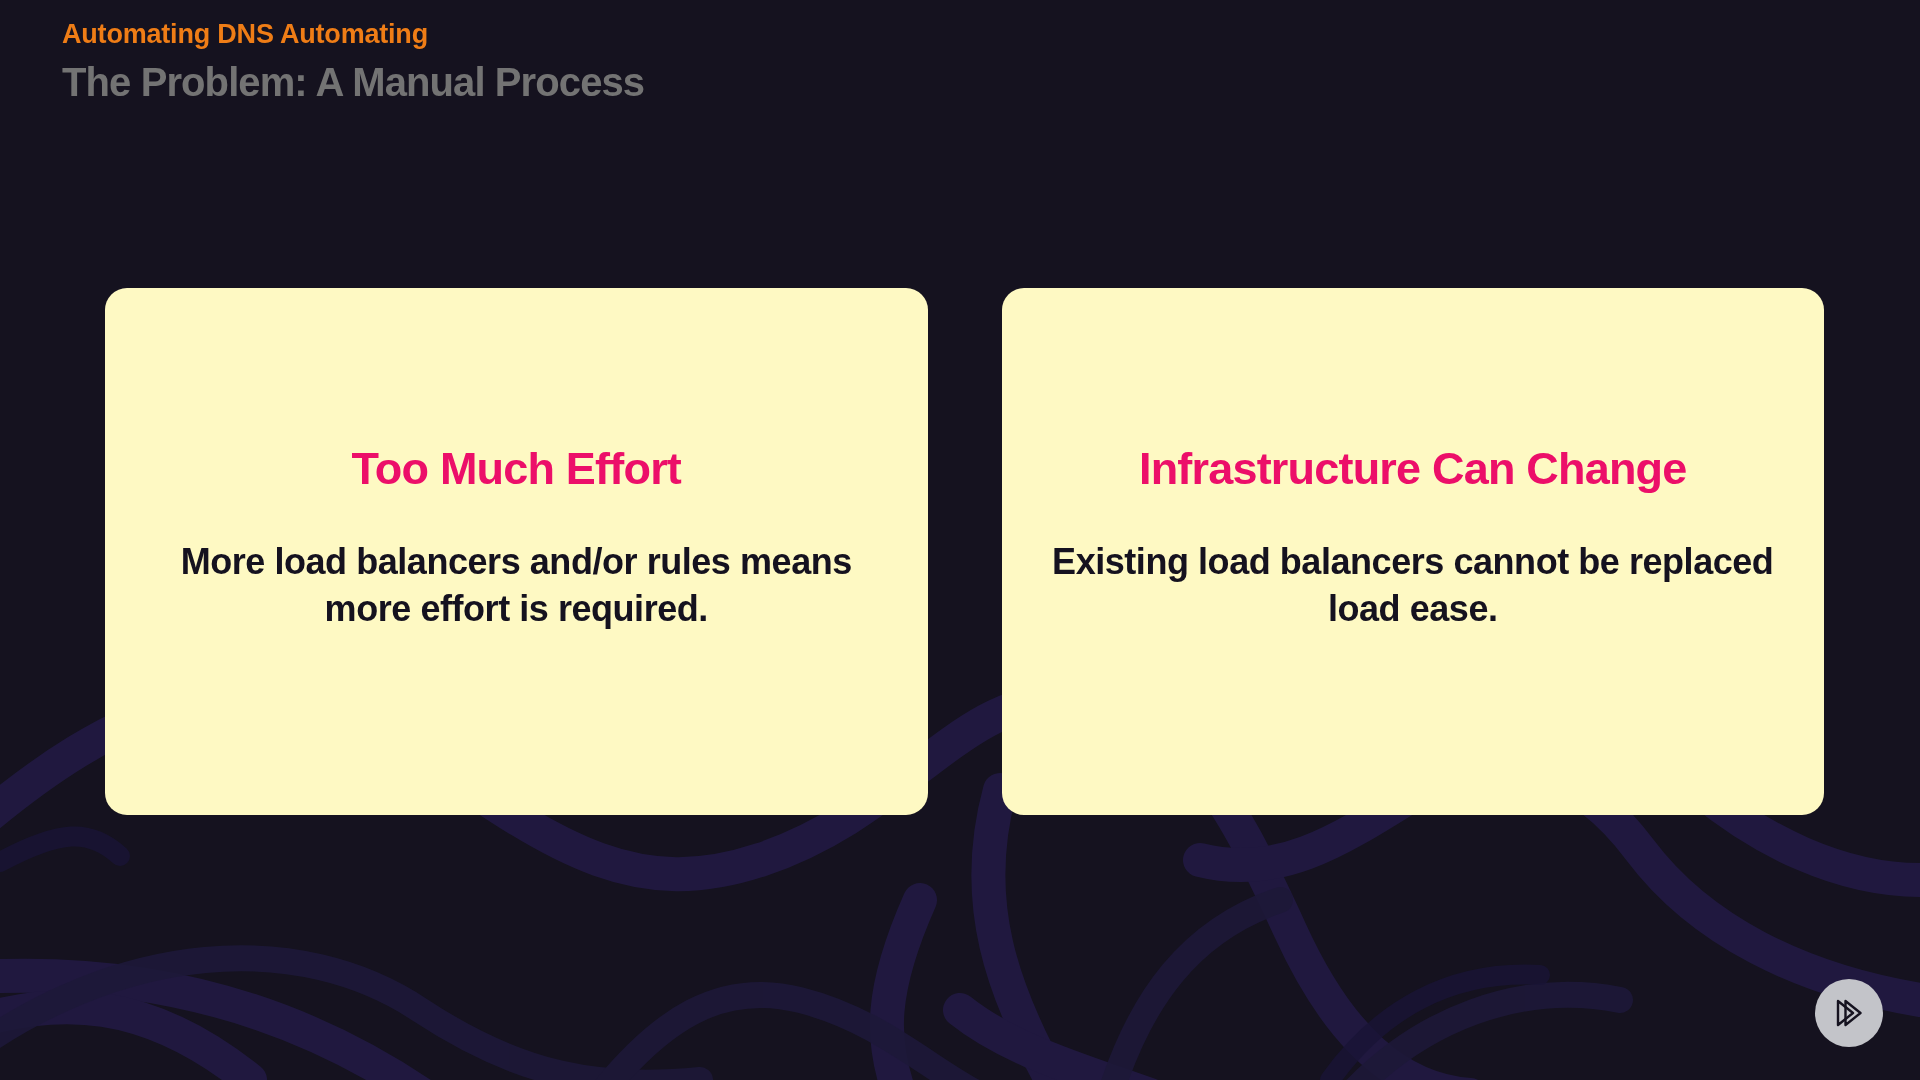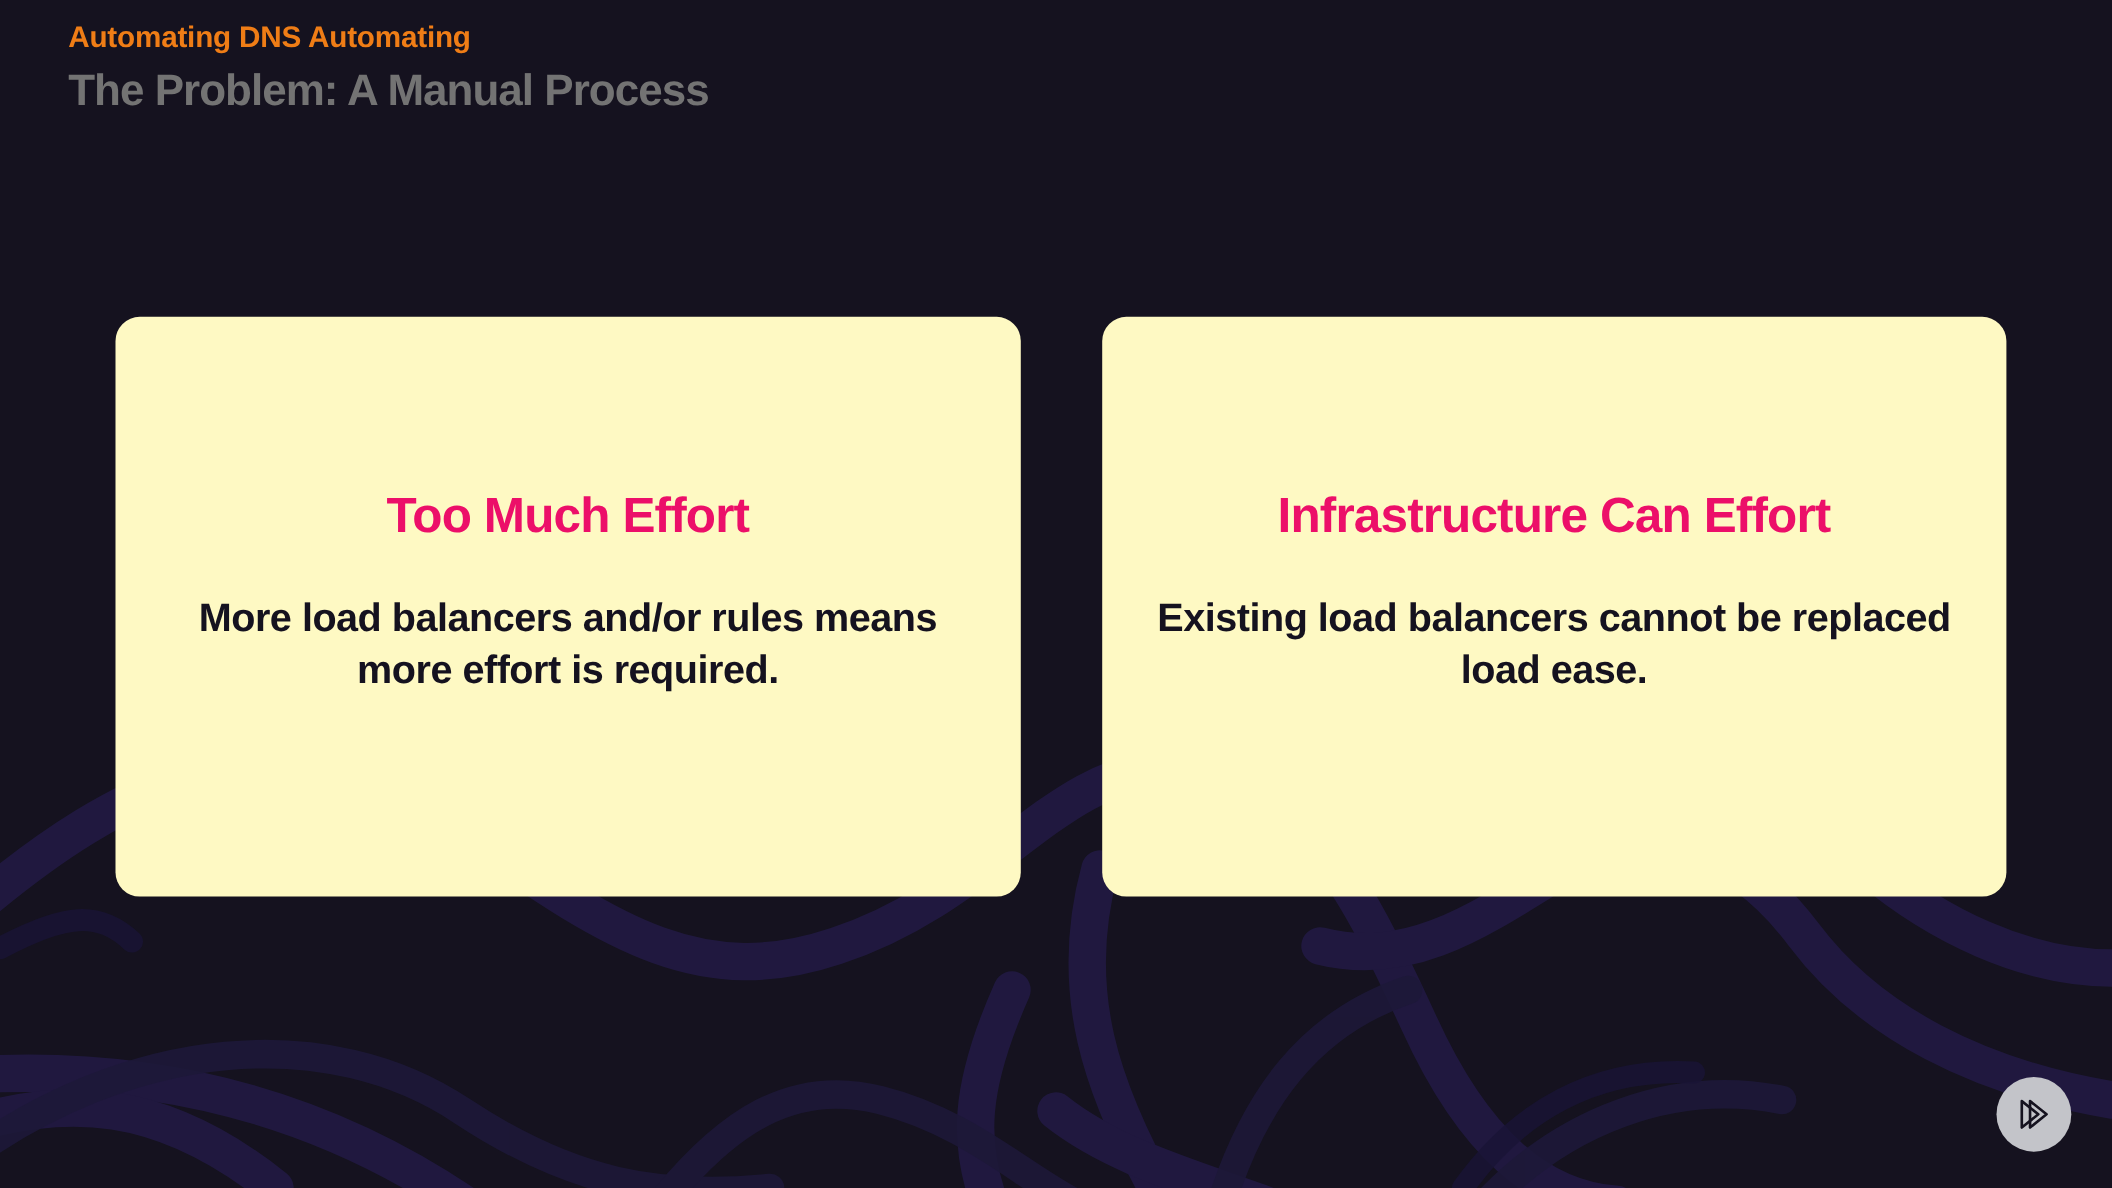--- a/index.html
+++ b/index.html
@@ -162,21 +162,21 @@
   </div>
 
   <div id="cards">
 
     <div class="card">
       <div class="card-heading">Too Much Effort</div>
       <div class="card-body">More load balancers and/or rules means more effort is required.</div>
     </div>
 
     <div class="card">
-      <div class="card-heading">Infrastructure Can Effort</div>
+      <div class="card-heading">Infrastructure Can Change</div>
       <div class="card-body">Existing load balancers cannot be replaced load ease.</div>
     </div>
 
   </div>
 
   <div id="logo-button">
     <svg width="40" height="40" viewBox="0 0 40 40" aria-hidden="true">
       <path d="M9 8 L24 20 L9 32 Z" fill="none" stroke="#15121f" stroke-width="2.4" stroke-linejoin="round"></path>
       <path d="M16.5 8 L31.5 20 L16.5 32 Z" fill="none" stroke="#15121f" stroke-width="2.4" stroke-linejoin="round"></path>
     </svg>

